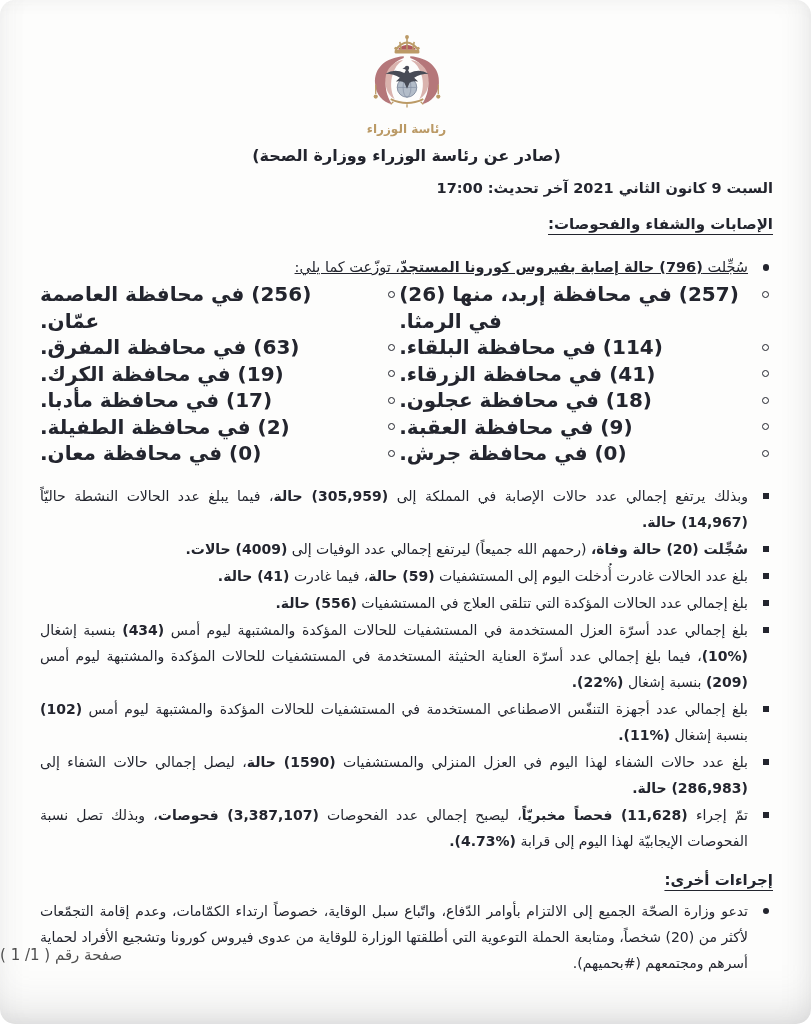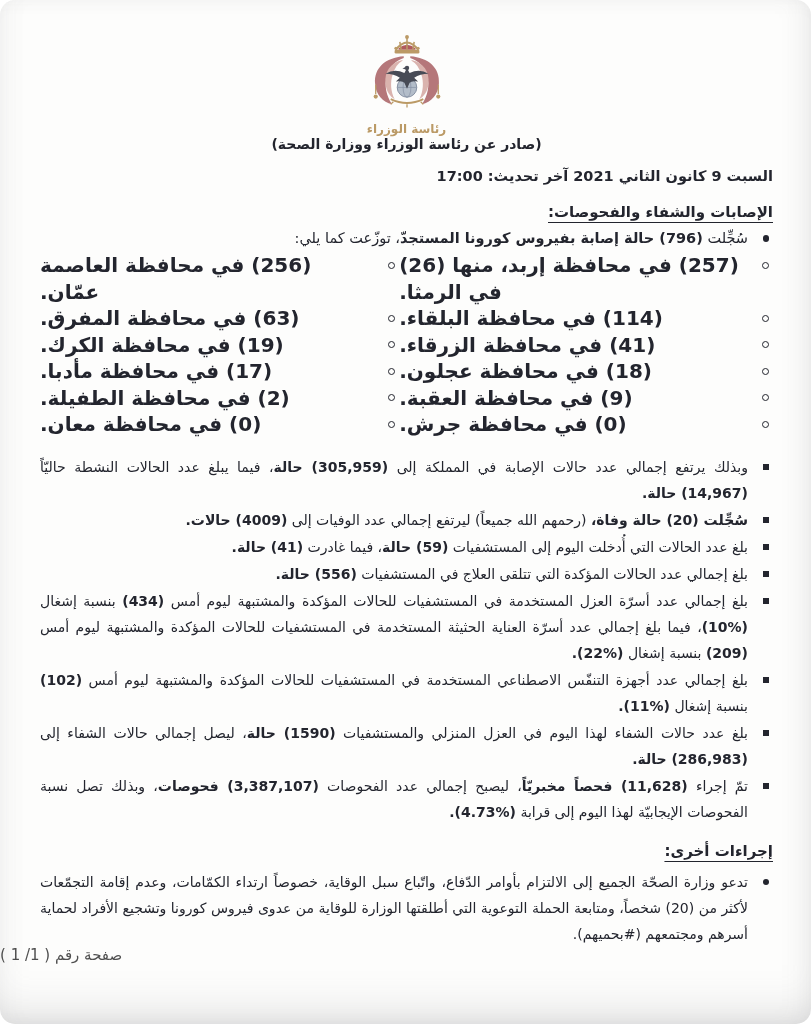--- a/index.html
+++ b/index.html
@@ -26,21 +26,21 @@
 
   .logo-wrap{text-align:center;padding-top:34px;line-height:0;}
   .logo-caption{
     text-align:center;color:var(--c-gold,#bb9a66);font-weight:bold;
     font-size:12px;line-height:14px;margin-top:2px;letter-spacing:.5px;
   }
   .title{
     text-align:center;font-weight:bold;font-size:17px;line-height:24px;
     margin-top:9px;color:var(--c-title,#1b2030);
   }
-  .subtitle{text-align:center;font-weight:bold;font-size:14px;line-height:16px;margin-top:0;}
+  .subtitle{text-align:center;font-weight:bold;font-size:16px;line-height:16px;margin-top:12px;}
   .dateline{text-align:right;font-weight:bold;font-size:14.5px;line-height:20px;margin-top:14px;}
 
   .sec-heading{margin-top:15px;font-size:15px;line-height:22px;font-weight:bold;}
   .sec-heading > span{
     text-decoration:underline;
     text-decoration-thickness:1.4px;
     text-underline-offset:5px;
   }
 
   .bullet-item{
@@ -48,21 +48,21 @@
     text-align:justify;line-height:26px;font-size:14px;
   }
   .bullet-text{display:inline;}
   .b{font-weight:bold;}
 
   .marker{position:absolute;right:4px;display:block;}
   .marker-dot{top:10px;width:6.5px;height:6.5px;border-radius:50%;background:var(--c-text,#23252e);}
   .marker-square{top:10.5px;width:6px;height:6px;background:var(--c-text,#23252e);}
   .marker-circle{top:9.5px;width:7px;height:7px;border:1.3px solid var(--c-text,#23252e);border-radius:50%;box-sizing:border-box;background:transparent;}
 
-  .intro-list{margin-top:2px;}
+  .intro-list{margin-top:19px;text-decoration:underline;}
   .intro-list .bullet-item{font-size:14.5px;text-align:right;}
 
   .gov{display:flex;margin-top:1px;}
   .gov-col{box-sizing:border-box;}
   .gov-col.rightcol{width:51%;}
   .gov-col.leftcol{width:49%;}
   .gov .bullet-item{text-align:left;font-size:20px;line-height:26.5px;}
 
   .stats{margin-top:16px;}
   .stats .bullet-item{margin-bottom:1px;}
@@ -140,21 +140,21 @@
           <div class="bullet-item"><span class="marker marker-circle"></span><span class="bullet-text"><span class="b">(19) في محافظة الكرك.</span></span></div>
           <div class="bullet-item"><span class="marker marker-circle"></span><span class="bullet-text"><span class="b">(17) في محافظة مأدبا.</span></span></div>
           <div class="bullet-item"><span class="marker marker-circle"></span><span class="bullet-text"><span class="b">(2) في محافظة الطفيلة.</span></span></div>
           <div class="bullet-item"><span class="marker marker-circle"></span><span class="bullet-text"><span class="b">(0) في محافظة معان.</span></span></div>
         </div>
     </div>
 
     <div class="stats">
         <div class="bullet-item"><span class="marker marker-square"></span><span class="bullet-text"><span>وبذلك يرتفع إجمالي عدد حالات الإصابة في المملكة إلى </span><span class="b">(305,959) حالة</span><span>، فيما يبلغ عدد الحالات النشطة حاليّاً </span><span class="b">(14,967) حالة.</span></span></div>
         <div class="bullet-item"><span class="marker marker-square"></span><span class="bullet-text"><span class="b">سُجِّلت (20) حالة وفاة،</span><span> (رحمهم الله جميعاً) ليرتفع إجمالي عدد الوفيات إلى </span><span class="b">(4009) حالات.</span></span></div>
-        <div class="bullet-item"><span class="marker marker-square"></span><span class="bullet-text"><span>بلغ عدد الحالات التي أُدخلت اليوم إلى المستشفيات </span><span class="b">(59) حالة</span><span>، فيما غادرت </span><span class="b">(41) حالة.</span></span></div>
+        <div class="bullet-item"><span class="marker marker-square"></span><span class="bullet-text"><span>بلغ عدد الحالات غادرت أُدخلت اليوم إلى المستشفيات </span><span class="b">(59) حالة</span><span>، فيما غادرت </span><span class="b">(41) حالة.</span></span></div>
         <div class="bullet-item"><span class="marker marker-square"></span><span class="bullet-text"><span>بلغ إجمالي عدد الحالات المؤكدة التي تتلقى العلاج في المستشفيات </span><span class="b">(556) حالة.</span></span></div>
         <div class="bullet-item"><span class="marker marker-square"></span><span class="bullet-text"><span>بلغ إجمالي عدد أسرّة العزل المستخدمة في المستشفيات للحالات المؤكدة والمشتبهة ليوم أمس </span><span class="b">(434)</span><span> بنسبة إشغال </span><span class="b">(%10)</span><span>، فيما بلغ إجمالي عدد أسرّة العناية الحثيثة المستخدمة في المستشفيات للحالات المؤكدة والمشتبهة ليوم أمس </span><span class="b">(209)</span><span> بنسبة إشغال </span><span class="b">(%22).</span></span></div>
         <div class="bullet-item"><span class="marker marker-square"></span><span class="bullet-text"><span>بلغ إجمالي عدد أجهزة التنفّس الاصطناعي المستخدمة في المستشفيات للحالات المؤكدة والمشتبهة ليوم أمس </span><span class="b">(102)</span><span> بنسبة إشغال </span><span class="b">(%11).</span></span></div>
         <div class="bullet-item"><span class="marker marker-square"></span><span class="bullet-text"><span>بلغ عدد حالات الشفاء لهذا اليوم في العزل المنزلي والمستشفيات </span><span class="b">(1590) حالة</span><span>، ليصل إجمالي حالات الشفاء إلى </span><span class="b">(286,983) حالة.</span></span></div>
         <div class="bullet-item"><span class="marker marker-square"></span><span class="bullet-text"><span>تمّ إجراء </span><span class="b">(11,628) فحصاً مخبريّاً</span><span>، ليصبح إجمالي عدد الفحوصات </span><span class="b">(3,387,107) فحوصات</span><span>، وبذلك تصل نسبة الفحوصات الإيجابيّة لهذا اليوم إلى قرابة </span><span class="b">(%4.73).</span></span></div>
       </div>
 
     <div class="sec-heading">
       <span>إجراءات أخرى:</span>
     </div>

